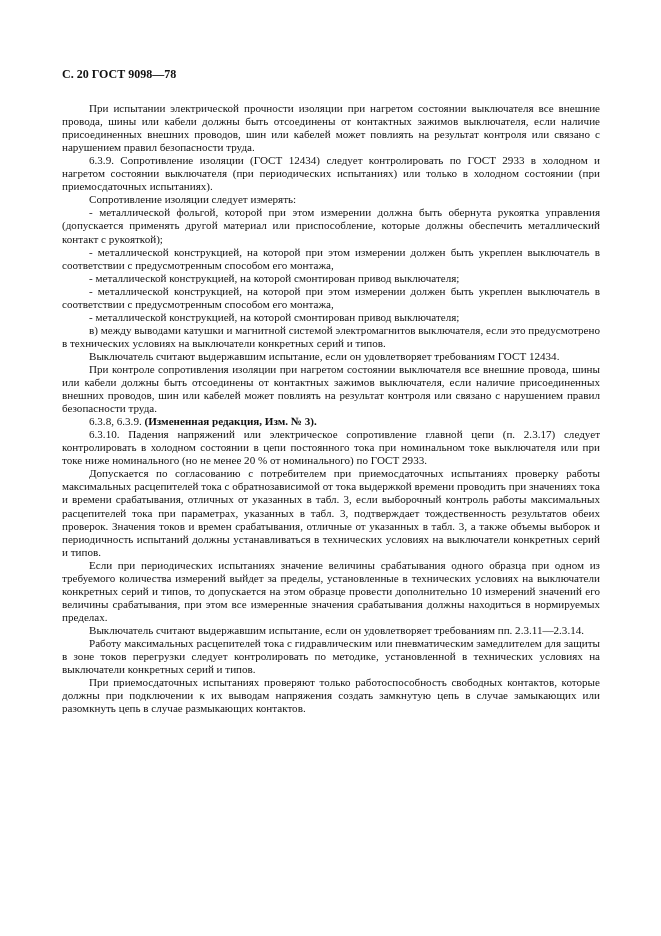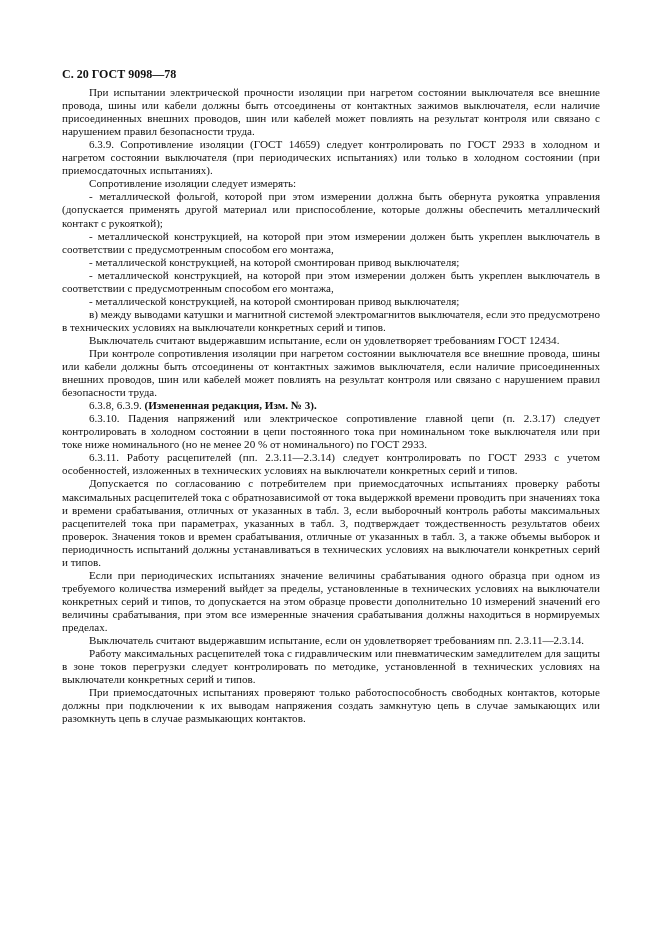--- a/index.html
+++ b/index.html
@@ -1,39 +1,38 @@
 <!DOCTYPE html>
 <html><head>
 <meta charset="utf-8">
 <style>
   html, body { margin: 0; padding: 0; background: #ffffff; }
   body { width: 661px; height: 936px; position: relative; overflow: hidden; }
   .page { position: absolute; left: 62px; top: 68px; width: 538px; color: #111; font-family: "Liberation Serif", serif; font-size: 11.1px; line-height: 13.05px; }
-  .header { font-weight: bold; font-size: 12px; margin-bottom: 5px; }
+  .header { font-weight: bold; font-size: 12px; margin-bottom: 21px; }
   p { margin: 0; text-align: justify; text-indent: 27px; hyphens: manual; }
   b { font-weight: bold; }
 </style>
 </head>
 <body>
 
 <div class="page">
   <div class="header">С. 20 ГОСТ 9098—78</div>
 
   <p>При испытании электрической прочности изоляции при нагретом состоянии выключателя все внешние провода, шины или кабели должны быть отсоединены от контактных зажимов выключателя, если наличие присоединенных внешних проводов, шин или кабелей может повлиять на результат контроля или связано с нарушением правил безопасности труда.</p>
-  <p>6.3.9. Сопротивление изоляции (ГОСТ 14659) следует контролировать по ГОСТ 2933 в холодном и нагретом состоянии выключателя (при периодических испытаниях) или только в холодном состоянии (при приемосдаточных испытаниях).</p>
+  <p>6.3.9. Сопротивление изоляции (ГОСТ 12434) следует контролировать по ГОСТ 2933 в холодном и нагретом состоянии выключателя (при периодических испытаниях) или только в холодном состоянии (при приемосдаточных испытаниях).</p>
   <p>Сопротивление изоляции следует измерять:</p>
   <p>- металлической фольгой, которой при этом измерении должна быть обернута рукоятка управления (допускается применять другой материал или приспособление, которые должны обеспечить металлический контакт с рукояткой);</p>
   <p>- металлической конструкцией, на которой при этом измерении должен быть укреплен выключатель в соответствии с предусмотренным способом его монтажа,</p>
   <p>- металлической конструкцией, на которой смонтирован привод выключателя;</p>
   <p>- металлической конструкцией, на которой при этом измерении должен быть укреплен выключатель в соответствии с предусмотренным способом его монтажа,</p>
   <p>- металлической конструкцией, на которой смонтирован привод выключателя;</p>
   <p>в) между выводами катушки и магнитной системой электромагнитов выключателя, если это предусмотрено в технических условиях на выключатели конкретных серий и типов.</p>
   <p>Выключатель считают выдержавшим испытание, если он удовлетворяет требованиям ГОСТ 12434.</p>
   <p>При контроле сопротивления изоляции при нагретом состоянии выключателя все внешние провода, шины или кабели должны быть отсоединены от контактных зажимов выключателя, если наличие присоединенных внешних проводов, шин или кабелей может повлиять на результат контроля или связано с нарушением правил безопасности труда.</p>
   <p><span>6.3.8, 6.3.9. </span><b>(Измененная редакция, Изм. № 3).</b></p>
   <p>6.3.10. Падения напряжений или электрическое сопротивление главной цепи (п. 2.3.17) следует контролировать в холодном состоянии в цепи постоянного тока при номинальном токе выключателя или при токе ниже номинального (но не менее 20 % от номинального) по ГОСТ 2933.</p>
-  <p>6.3.11. Работу расцепителей (пп. 2.3.11—2.3.14) следует контролировать по ГОСТ 2933 с учетом особенностей, изложенных в технических условиях на выключатели конкретных серий и типов.</p>
   <p>Допускается по согласованию с потребителем при приемосдаточных испытаниях проверку работы максимальных расцепителей тока с обратнозависимой от тока выдержкой времени проводить при значениях тока и времени срабатывания, отличных от указанных в табл. 3, если выборочный контроль работы максимальных расцепителей тока при параметрах, указанных в табл. 3, подтверждает тождественность результатов обеих проверок. Значения токов и времен срабатывания, отличные от указанных в табл. 3, а также объемы выборок и периодичность испытаний должны устанавливаться в технических условиях на выключатели конкретных серий и типов.</p>
   <p>Если при периодических испытаниях значение величины срабатывания одного образца при одном из требуемого количества измерений выйдет за пределы, установленные в технических условиях на выключатели конкретных серий и типов, то допускается на этом образце провести дополнительно 10 измерений значений его величины срабатывания, при этом все измеренные значения срабатывания должны находиться в нормируемых пределах.</p>
   <p>Выключатель считают выдержавшим испытание, если он удовлетворяет требованиям пп. 2.3.11—2.3.14.</p>
   <p>Работу максимальных расцепителей тока с гидравлическим или пневматическим замедлителем для защиты в зоне токов перегрузки следует контролировать по методике, установленной в технических условиях на выключатели конкретных серий и типов.</p>
   <p>При приемосдаточных испытаниях проверяют только работоспособность свободных контактов, которые должны при подключении к их выводам напряжения создать замкнутую цепь в случае замыкающих или разомкнуть цепь в случае размыкающих контактов.</p>
 </div>
 
 </body></html>

